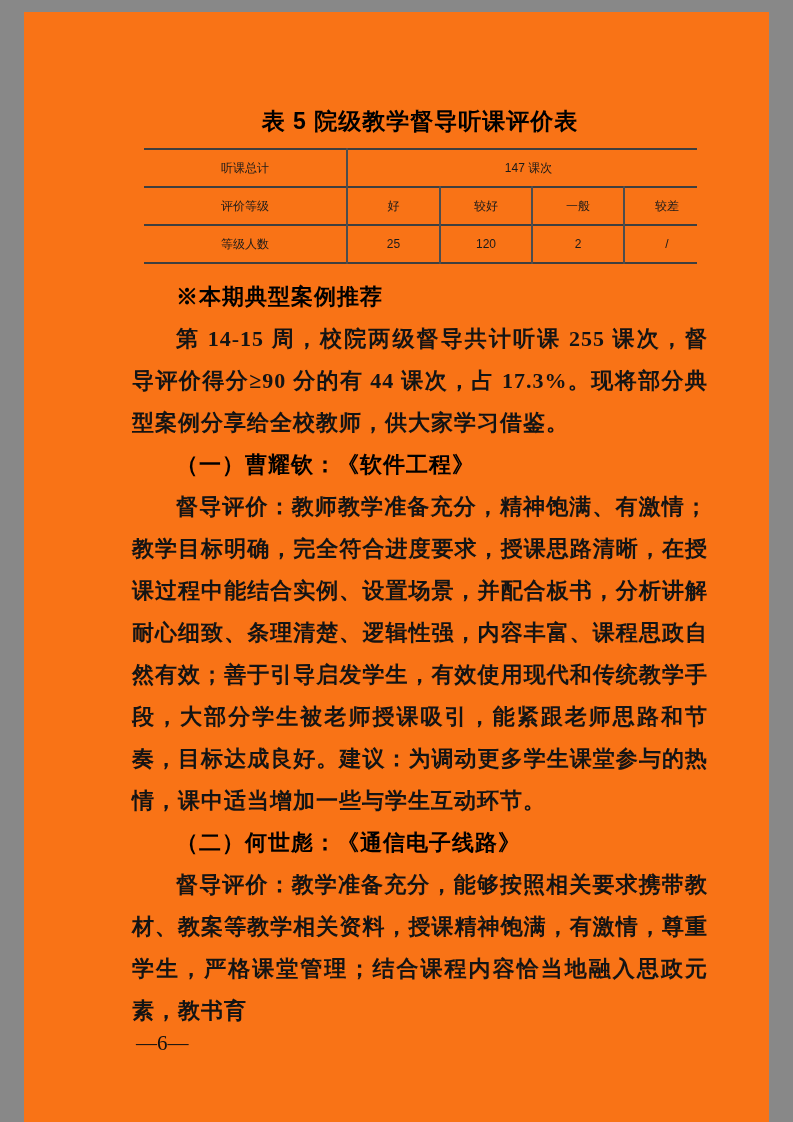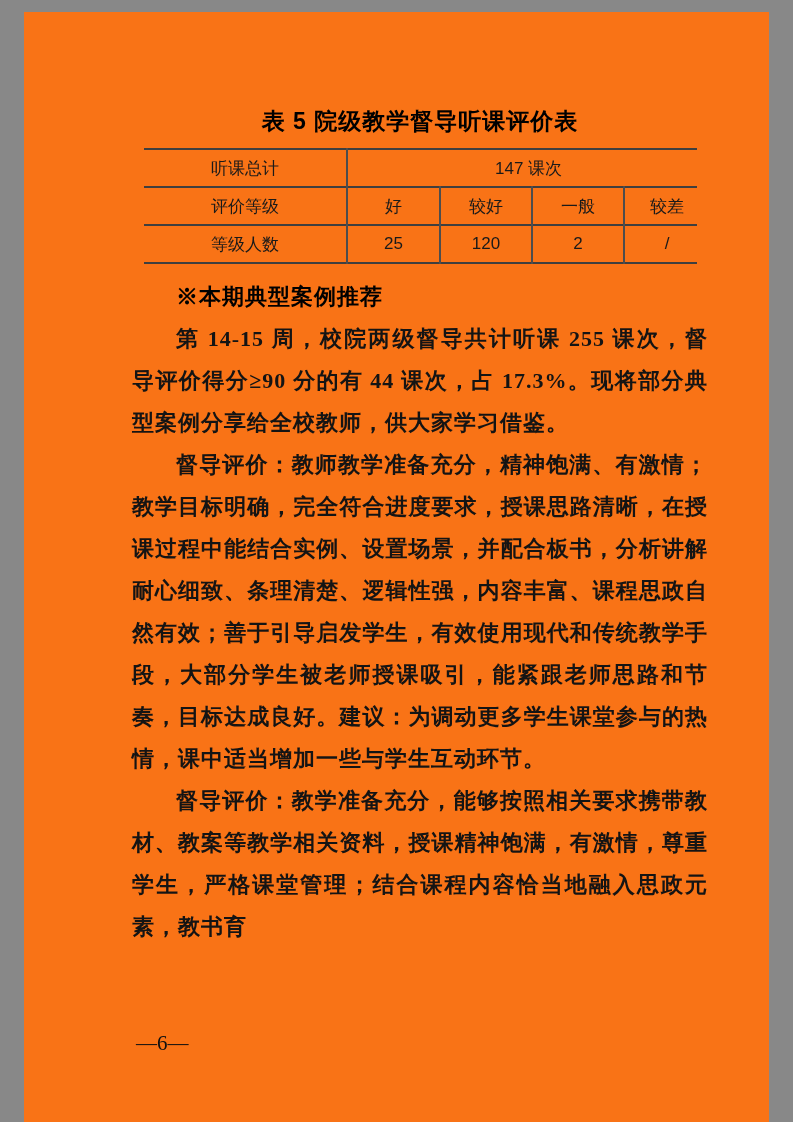--- a/index.html
+++ b/index.html
@@ -28,21 +28,21 @@
     line-height: 30px;
     letter-spacing: 1px;
     color: #000;
   }
   table.eval-table {
     margin: 12px 0 0 12px;
     width: 553px;
     border-collapse: collapse;
     table-layout: fixed;
     font-family: "Liberation Sans", sans-serif;
-    font-size: 17px;
+    font-size: 12px;
     color: #1a1a1a;
   }
   table.eval-table tr { border-top: 2px solid var(--line-color, #3f3f3f); }
   table.eval-table { border-bottom: 2px solid var(--line-color, #3f3f3f); }
   table.eval-table td {
     height: 36px;
     padding: 0;
     text-align: center;
     vertical-align: middle;
     border-right: 2px solid #4d4d4d;
@@ -113,20 +113,22 @@
           <td>120</td>
           <td>2</td>
           <td>/</td>
         </tr>
       </tbody>
     </table>
 
     <div class="body-flow">
       <h2>※本期典型案例推荐</h2>
       <p>第 14-15 周，校院两级督导共计听课 255 课次，督导评价得分≥90 分的有 44 课次，占 17.3%。现将部分典型案例分享给全校教师，供大家学习借鉴。</p>
+      <h2>（一）曹耀钦：《软件工程》</h2>
       <p>督导评价：教师教学准备充分，精神饱满、有激情；教学目标明确，完全符合进度要求，授课思路清晰，在授课过程中能结合实例、设置场景，并配合板书，分析讲解耐心细致、条理清楚、逻辑性强，内容丰富、课程思政自然有效；善于引导启发学生，有效使用现代和传统教学手段，大部分学生被老师授课吸引，能紧跟老师思路和节奏，目标达成良好。建议：为调动更多学生课堂参与的热情，课中适当增加一些与学生互动环节。</p>
+      <h2>（二）何世彪：《通信电子线路》</h2>
       <p>督导评价：教学准备充分，能够按照相关要求携带教材、教案等教学相关资料，授课精神饱满，有激情，尊重学生，严格课堂管理；结合课程内容恰当地融入思政元素，教书育</p>
     </div>
 
   </div>
 
   <div class="page-number">—6—</div>
 </div>
 
 </body></html>

